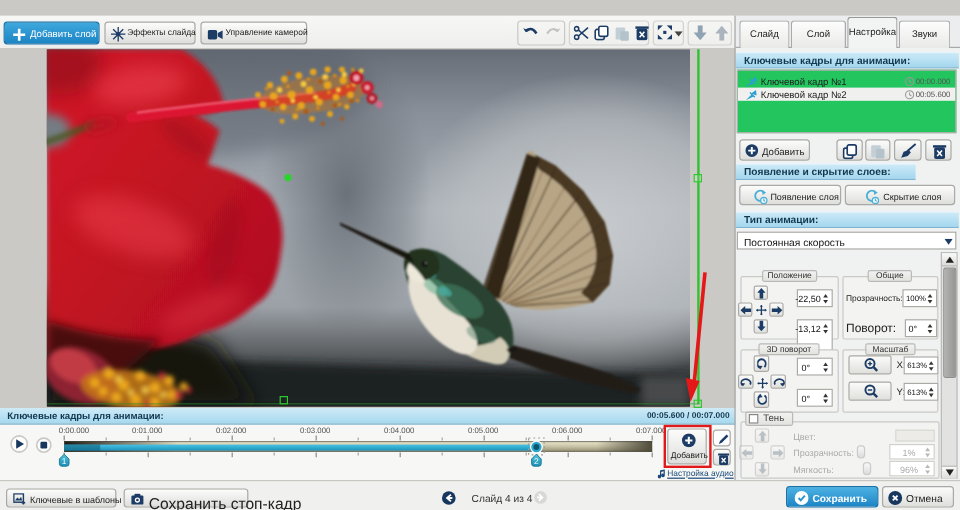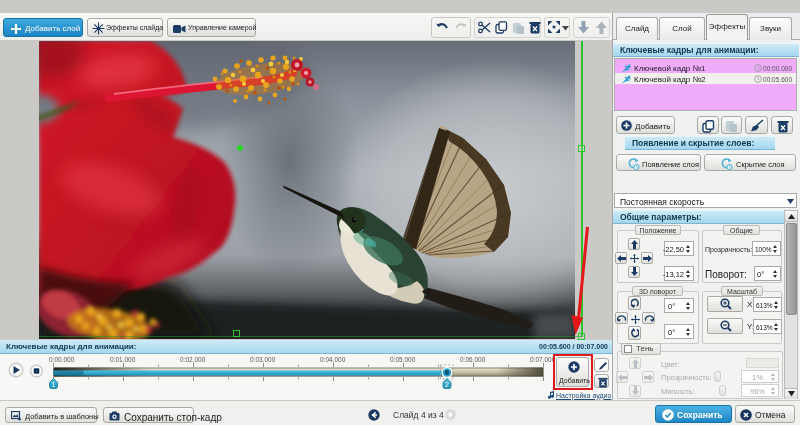--- a/index.html
+++ b/index.html
@@ -101,21 +101,21 @@
     <svg class="abs" style="left:578px;top:8px" width="11" height="13" viewBox="0 0 11 13">
         <path d="M3.5 0 H7.5 V6 H11 L5.5 12.5 L0 6 H3.5 Z" fill="#8fa3b4"></path>
       </svg>
     <svg class="abs" style="left:596px;top:8px" width="11" height="13" viewBox="0 0 11 13">
         <path d="M3.5 13 H7.5 V7 H11 L5.5 0.5 L0 7 H3.5 Z" fill="#a9b4bc"></path>
       </svg>
   </div>
   <div id="tabstrip" class="abs">
     <div class="tab" style="left:3px;width:42px;line-height:22px">Слайд</div>
     <div class="tab" style="left:46px;width:46px;line-height:22px">Слой</div>
-    <div class="tab" style="left:93px;top:1px;height:26px;width:42px;background:#f2f3f3;border-color:#999;line-height:24px;z-index:2">Эффекты</div>
+    <div class="tab" style="left:93px;top:1px;height:26px;width:42px;background:#f2f3f3;border-color:#999;line-height:24px;z-index:2">Настройка</div>
     <div class="tab" style="left:136px;width:43px;line-height:22px">Звуки</div>
   </div>
   <div id="canvas" class="abs">
     <svg class="abs" style="left:39px;top:1px" width="536" height="298" viewBox="0 0 536 298" preserveAspectRatio="none">
       <defs>
         <linearGradient id="bgv" x1="0" y1="0" x2="0" y2="1">
           <stop offset="0" stop-color="#676d77"></stop>
             <stop offset="0.18" stop-color="#8a9099"></stop>
             <stop offset="0.45" stop-color="#a8aeb5"></stop>
             <stop offset="0.72" stop-color="#9ba1a7"></stop>
@@ -443,23 +443,23 @@
       </svg>
     <span class="abs" style="left:556px;top:37.5px;font-size:7px;color:#1a4a7a;text-decoration:underline">Настройка аудио</span>
   </div>
   <div id="bottombar" class="abs">
     <div class="btn abs" style="left:5px;top:6px;width:92px;height:16px;font-size:7.5px;color:#222">
       <svg class="abs" style="left:5px;top:3px" width="11" height="10" viewBox="0 0 11 10">
           <rect x="0.5" y="0.5" width="8" height="7" fill="none" stroke="#1c3c66" stroke-width="1.2"></rect>
           <path d="M1.5 6 L3.5 3.5 L5 5 L6.5 3 L7.5 6 Z" fill="#1c3c66"></path>
           <path d="M8.5 6.5 V9.5 M7 8 H10" stroke="#1c3c66" stroke-width="1.3"></path>
         </svg>
-      <span class="abs" style="left:19px;top:3.5px">Добавить в шаблоны</span>
-    </div>
-    <div class="btn abs" style="left:103px;top:6px;width:91px;height:16px;font-size:10px;color:#222">
+      <span class="abs" style="left:19px;top:3.5px">Ключевые в шаблоны</span>
+    </div>
+    <div class="btn abs" style="left:103px;top:6px;width:104px;height:16px;font-size:13px;color:#222">
       <svg class="abs" style="left:5px;top:3px" width="11" height="10" viewBox="0 0 11 10">
           <rect x="0.5" y="2" width="10" height="7.5" rx="1" fill="#1c3c66"></rect>
           <rect x="3" y="0.5" width="5" height="2.5" rx="0.8" fill="#1c3c66"></rect>
           <circle cx="5.5" cy="5.7" r="2.2" fill="#fff"></circle>
           <circle cx="5.5" cy="5.7" r="1.1" fill="#1c3c66"></circle>
         </svg>
       <span class="abs" style="left:20px;top:3.5px">Сохранить стоп-кадр</span>
     </div>
     <svg class="abs" style="left:368px;top:8px" width="12" height="12">
         <circle cx="6" cy="6" r="5.7" fill="#17375e"></circle>
@@ -480,21 +480,21 @@
     <div class="btn abs" style="left:735px;top:4px;width:60px;height:18px">
       <svg class="abs" style="left:4px;top:3px" width="12" height="12">
           <circle cx="6" cy="6" r="5.8" fill="#17375e"></circle>
           <path d="M4 4 L8 8 M8 4 L4 8" stroke="#fff" stroke-width="1.5"></path>
         </svg>
       <span class="abs" style="left:19px;top:4px;font-size:8.5px;color:#222">Отмена</span>
     </div>
   </div>
   <div id="rpanel" class="abs">
     <div class="hdr abs" style="left:0;top:3px;width:186px;height:14px;line-height:13px">Ключевые кадры для анимации:</div>
-    <div class="abs" style="left:1px;top:18px;width:183px;height:53px;background:#f0abfc;border:1px solid #aeaeab">
+    <div class="abs" style="left:1px;top:18px;width:183px;height:53px;background:#22c55e;border:1px solid #aeaeab">
       <div class="abs" style="left:0;top:14px;width:181px;height:11px;background:#f0f0ee"></div>
       <svg class="abs" style="left:6px;top:5px" width="10" height="9">
           <path d="M9 0 L5 3 L9.5 4.5 Z M0.5 8.5 L5.5 3.5 L7 5.5 Z" fill="#2ba0d0"></path>
           <path d="M4 2 L8 6" stroke="#2ba0d0" stroke-width="1.2"></path>
         </svg>
       <span class="abs" style="left:19px;top:4.5px;font-size:8px;color:#222">Ключевой кадр №1</span>
       <svg class="abs" style="left:139px;top:5px" width="8" height="8">
           <circle cx="4" cy="4" r="3.4" fill="none" stroke="#999" stroke-width="0.9"></circle>
           <path d="M4 2 V4 L5.5 5" stroke="#999" stroke-width="0.9" fill="none"></path>
         </svg>
@@ -535,46 +535,46 @@
           <path d="M7.5 6 L3 7.5 L1 12.5 L6.5 11 L9 8 Z" fill="#1c3c66"></path>
         </svg>
     </div>
     <div class="btn abs" style="left:158px;top:76px;width:22px;height:18px">
       <svg class="abs" style="left:5px;top:2.5px" width="12" height="13" viewBox="0 0 12 13">
           <rect x="1.5" y="2.8" width="9" height="9.7" rx="1.5" fill="#1c3c66"></rect>
           <rect x="0.5" y="1" width="11" height="2" fill="#1c3c66"></rect>
           <path d="M4 5.5 L8 10 M8 5.5 L4 10" stroke="#fff" stroke-width="1.3"></path>
         </svg>
     </div>
-    <div class="hdr abs" style="left:12px;top:96px;width:150px;height:14px;line-height:13px">Появление и скрытие слоев:</div>
+    <div class="hdr abs" style="left:0;top:96px;width:150px;height:14px;line-height:13px">Появление и скрытие слоев:</div>
     <div class="btn abs" style="left:91px;top:114px;width:92px;height:17px;font-size:8px;color:#222">
       <svg class="abs" style="left:15px;top:2.5px" width="13" height="12" viewBox="0 0 13 12">
           <path d="M9.5 2 A4.3 4.3 0 1 0 10.3 7.5" fill="none" stroke="#4aaed6" stroke-width="1.5"></path>
           <path d="M8 0.5 L11.5 2.5 L8.5 4.5 Z" fill="#4aaed6"></path>
           <circle cx="9.5" cy="9" r="2.6" fill="#eef7fb" stroke="#4aaed6" stroke-width="1"></circle>
           <path d="M9.5 7.5 V9 L10.6 9.8" stroke="#4aaed6" stroke-width="0.9" fill="none"></path>
         </svg>
       <span class="abs" style="left:31px;top:4.5px;font-size:7.5px">Скрытие слоя</span>
     </div>
     <div class="btn abs" style="left:3px;top:114px;width:85px;height:17px;font-size:8px;color:#222">
       <svg class="abs" style="left:10px;top:2.5px" width="13" height="12" viewBox="0 0 13 12">
           <path d="M9.5 2 A4.3 4.3 0 1 0 10.3 7.5" fill="none" stroke="#4aaed6" stroke-width="1.5"></path>
           <path d="M8 0.5 L11.5 2.5 L8.5 4.5 Z" fill="#4aaed6"></path>
           <circle cx="9.5" cy="9" r="2.6" fill="#eef7fb" stroke="#4aaed6" stroke-width="1"></circle>
           <path d="M9.5 7.5 V9 L10.6 9.8" stroke="#4aaed6" stroke-width="0.9" fill="none"></path>
         </svg>
       <span class="abs" style="left:25px;top:4.5px;font-size:7.5px">Появление слоя</span>
     </div>
+    <div class="hdr abs" style="left:0;top:136px;width:186px;height:14px;line-height:13px">Тип анимации:</div>
     <div class="abs" style="left:1px;top:153px;width:183px;height:15px;background:#fff;border:1px solid #a9a9a6">
       <span class="abs" style="left:5px;top:3px;font-size:8.5px;color:#111">Постоянная скорость</span>
       <svg class="abs" style="left:172px;top:5px" width="7" height="6">
           <path d="M0 0 H7 L3.5 5 Z" fill="#1c3c66"></path>
         </svg>
     </div>
-    <div class="hdr abs" style="left:0;top:170px;width:171px;height:14px;line-height:13px">Общие параметры:</div>
 
     <div class="abs" style="left:171px;top:170px;width:14px;height:189px;background:#e2e2e0;border:1px solid #bbb">
       <div class="abs" style="left:0;top:0;width:12px;height:11px;background:linear-gradient(#fafafa,#dcdcda);border-bottom:1px solid #bbb"></div>
       <svg class="abs" style="left:3px;top:3px" width="7" height="6">
           <path d="M3.5 0 L7 5 H0 Z" fill="#222"></path>
         </svg>
       <div class="abs" style="left:0.5px;top:12px;width:11px;height:92px;background:linear-gradient(90deg,#b3b3b1,#969694);border-radius:2px;border:1px solid #8e8e8c"></div>
       <div class="abs" style="left:0;top:177px;width:12px;height:11px;background:linear-gradient(#fafafa,#dcdcda);border-top:1px solid #bbb"></div>
       <svg class="abs" style="left:3px;top:180px" width="7" height="6">
           <path d="M3.5 5.5 L7 0 H0 Z" fill="#222"></path>
@@ -600,21 +600,21 @@
         <path d="M9 3.5 L5 0 V2 H0 V5 H5 V7 Z" fill="#1c3c66"></path>
       </svg>
     <div class="gbtn" style="left:15px;top:226px;width:12px;height:12px"></div>
     <svg class="abs" style="left:18px;top:227px" width="7" height="9">
         <path d="M3.5 9 L7 5 H5 V0 H2 V5 H0 Z" fill="#1c3c66"></path>
       </svg>
     <div class="sb" style="left:51px;top:201px;width:30px;height:15px">
         <span class="abs" style="right:9px;top:3px">-22,50</span>
         <div class="spin" style="right:1px;top:2px;height:10px"></div>
       </div>
-    <div class="sb" style="left:51px;top:226px;width:30px;height:15px">
+    <div class="sb" style="left:51px;top:226px;width:30px;height:33px">
         <span class="abs" style="right:9px;top:3px">-13,12</span>
         <div class="spin" style="right:1px;top:2px;height:10px"></div>
       </div>
 
     <div class="fs abs" style="left:89px;top:190px;width:80px;height:53px"></div>
     <div class="leg" style="left:110px;top:185px;width:37px;height:10px;line-height:9px">Общие</div>
     <span class="abs" style="left:92px;top:206px;font-size:7px;color:#222">Прозрачность:</span>
     <div class="sb" style="left:139px;top:201px;width:29px;height:15px;font-size:6.5px">
         <span class="abs" style="left:2px;top:4px">100%</span>
         <div class="spin" style="right:1px;top:2px;height:10px"></div>

